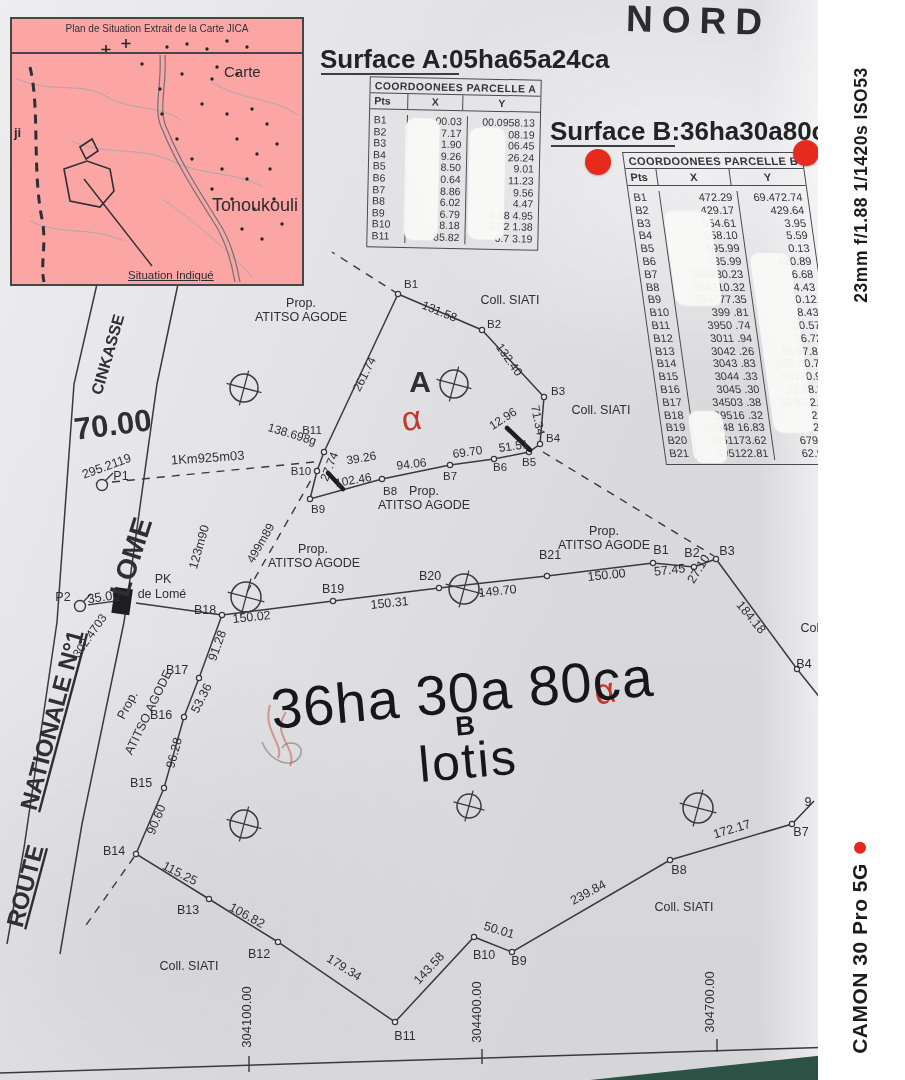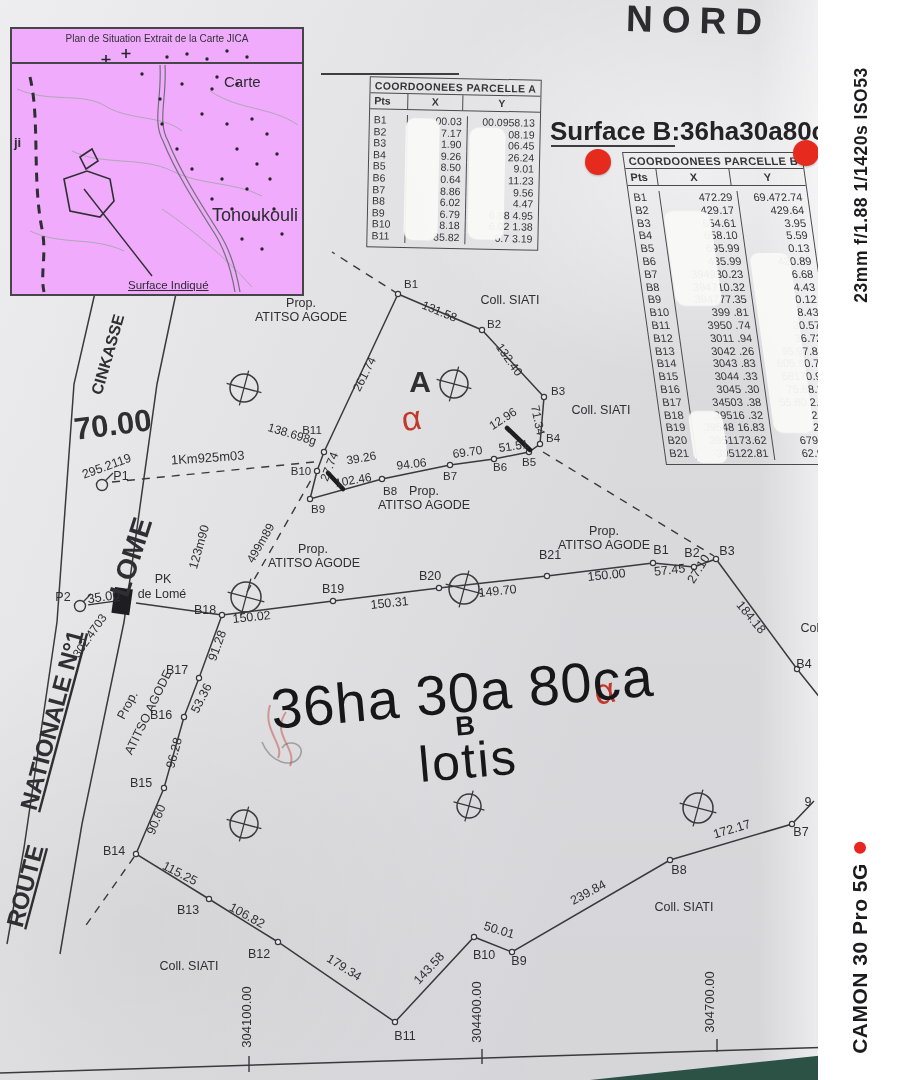--- a/index.html
+++ b/index.html
@@ -18,22 +18,22 @@
   
   .nord{position:absolute;left:626px;top:0px;z-index:4;font-size:37px;font-weight:700;
         letter-spacing:9px;color:#2c2c30;transform:rotate(1.5deg);}
   .surface-h{position:absolute;z-index:4;font-size:26px;font-weight:700;color:#232327;white-space:nowrap;}
   .surface-a{left:320px;top:44px;}
   .surface-b{left:550px;top:116px;}
   .uline{position:absolute;z-index:4;height:2px;background:#3d3d42;}
   .ul-a{left:321px;top:73px;width:138px;}
   .ul-b{left:551px;top:145px;width:124px;}
   
-  .inset{position:absolute;left:10px;top:27px;width:290px;height:265px;z-index:4;
-         border:2px solid #46464a;background:#f0abfc;}
+  .inset{position:absolute;left:10px;top:17px;width:290px;height:265px;z-index:4;
+         border:2px solid #46464a;background:#fca5a5;}
   .inset .ttl{position:absolute;left:0;top:3px;width:100%;text-align:center;font-size:10px;
               color:#323236;line-height:1.35;}
   .inset .sep{position:absolute;left:0;top:33px;width:100%;height:1.5px;background:#46464a;}
   .inset .lbl{position:absolute;color:#2c2c30;white-space:nowrap;}
   .lbl-rama{left:212px;top:44px;font-size:15px;}
   .lbl-tono{left:200px;top:176px;font-size:18px;}
   .lbl-ji{left:2px;top:106px;font-size:13px;font-weight:700;}
   .lbl-imm{left:116px;top:250px;font-size:11.5px;text-decoration:underline;}
   
   .ctable{position:absolute;z-index:4;border:1.3px solid #4a4a4e;color:#35353a;}
@@ -247,20 +247,21 @@
       <text transform="translate(251,1017) rotate(-90)" font-size="13" font-weight="400" fill="#2f2f33" text-anchor="middle">304100.00</text>
       <text transform="translate(481,1012) rotate(-90)" font-size="13" font-weight="400" fill="#2f2f33" text-anchor="middle">304400.00</text>
       <text transform="translate(714,1002) rotate(-90)" font-size="13" font-weight="400" fill="#2f2f33" text-anchor="middle">304700.00</text>
       <text transform="translate(413,430) rotate(-8)" font-size="34" font-weight="400" fill="#c0392b" text-anchor="middle">α</text>
       <text transform="translate(607,703) rotate(-12)" font-size="36" font-weight="400" fill="#c0392b" text-anchor="middle">α</text>
       <path d="M 590,1080 L 845,1053 L 845,1080 Z" fill="#2b5245"></path>
     </svg>
 
   <div class="nord">NORD</div>
 
+  <div class="surface-h surface-a">Surface A:05ha65a24ca</div>
   <div class="uline ul-a"></div>
   <div class="surface-h surface-b">Surface B:36ha30a80c</div>
   <div class="uline ul-b"></div>
 
   <div class="inset">
     <svg width="290" height="265" viewBox="0 0 290 265">
       <g stroke="#a6a6ac" stroke-width="0.9" fill="none">
         <path d="M 5,60 C 40,75 70,62 95,78 C 120,92 150,86 170,102"></path>
         <path d="M 60,122 C 90,137 130,127 160,142 C 190,157 220,152 250,167"></path>
         <path d="M 198,62 C 228,82 258,77 286,96"></path>
@@ -280,21 +281,21 @@
       </g>
       <line x1="72" y1="160" x2="140" y2="247" stroke="#2f2f33" stroke-width="1.4"></line>
     </svg>
     <div class="ttl">
       <div>Plan de Situation Extrait de la Carte JICA</div>
     </div>
     <div class="sep"></div>
     <span class="lbl lbl-rama">Carte</span>
     <span class="lbl lbl-tono">Tonoukouli</span>
     <span class="lbl lbl-ji">ji</span>
-    <span class="lbl lbl-imm">Surface Indiqué</span>
+    <span class="lbl lbl-imm">Situation Indiqué</span>
   </div>
 
   <div class="ctable" id="tableA">
     <div class="ct-title">COORDOONEES PARCELLE A</div>
     <div class="ct-head">
         <span class="ct-c0">Pts</span>
         <span class="ct-c1">X</span>
         <span class="ct-c2">Y</span>
       </div>
     <div class="ct-body">

